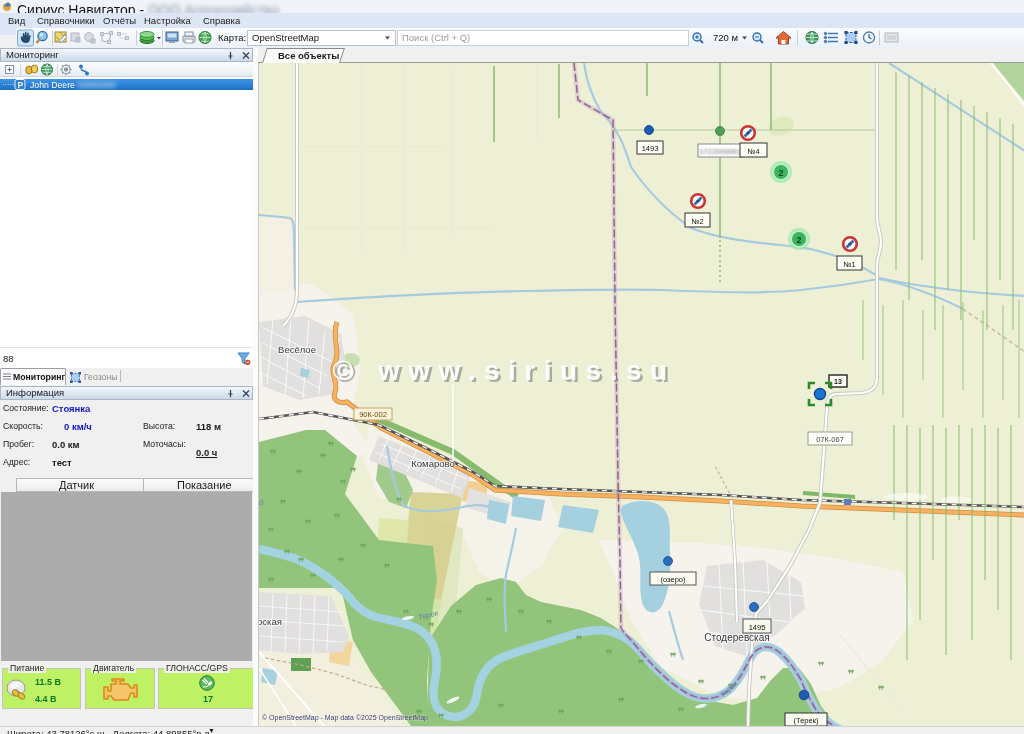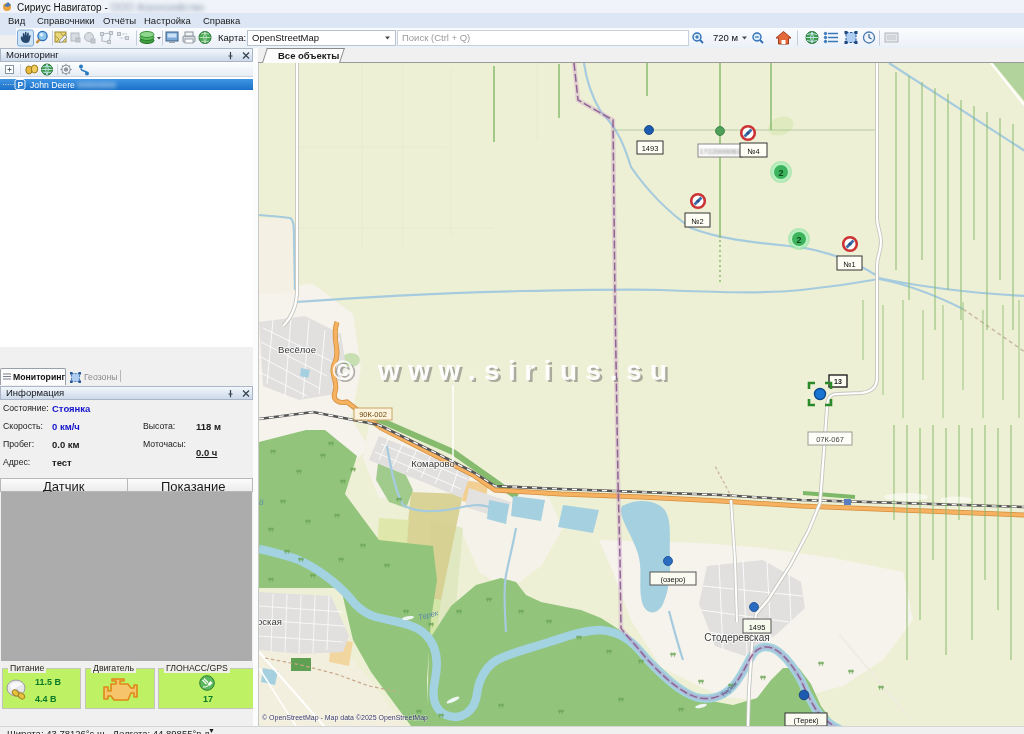--- a/index.html
+++ b/index.html
@@ -1,37 +1,37 @@
 <!DOCTYPE html>
 <html><head><meta charset="utf-8">
 <style>
 *{margin:0;padding:0;box-sizing:border-box}
 html,body{width:1024px;height:734px;overflow:hidden}
 body{font-family:"Liberation Sans",sans-serif;position:relative;background:#f0f0f0;font-size:9.5px;color:#1a1a1a}
 .abs{position:absolute}
 #titlebar{position:absolute;left:0;top:0;width:1024px;height:13px;background:#f0f4fa;font-size:11px}
-#titlebar .t{position:absolute;left:17px;top:1.5px;font-size:10px;color:#111}
+#titlebar .t{position:absolute;left:17px;top:1.5px;font-size:14px;color:#111}
 .blur{filter:blur(2px);color:#8a96a8}
 #menubar{position:absolute;left:0;top:13px;width:1024px;height:22px;background:#dce6f4}
 #menubar span{position:absolute;top:2px;font-size:9.5px}
 #toolbar{position:absolute;left:16px;top:28px;width:1024px;height:32px;background:linear-gradient(#fbfcfe,#e2eaf5);border-bottom:1px solid #c0cbdb}
 #lp{position:absolute;left:0;top:48px;width:253px;height:678px;background:#f0f0f0}
 .phead{position:absolute;left:0;width:253px;height:14px;background:linear-gradient(#f3f7fc,#ccd9ea);border:1px solid #aab6c6;font-size:9.5px}
 .phead .pt{position:absolute;left:5px;top:0px;color:#15181d}
 #treebar{position:absolute;left:0;top:14px;width:253px;height:15px;background:linear-gradient(#fdfefe,#e7edf6);border-bottom:1px solid #ccd4e0}
 #tree{position:absolute;left:0;top:29px;width:253px;height:270px;background:#fff}
 #selrow{position:absolute;left:0;top:2px;width:253px;height:11px;background:linear-gradient(#3f95e4,#1a71c8);color:#fff}
 #filterrow{position:absolute;left:0;top:299px;width:253px;height:21px;background:#fff;border-top:1px solid #e4e4e4}
 #tabs2{position:absolute;left:0;top:320px;width:253px;height:17px;background:#f0f0f0}
 #ihead{top:338px}
 #inforows{position:absolute;left:0;top:352px;width:253px;height:78px;background:#f0f0f0;font-size:9.5px}
 .il{position:absolute;color:#1a1a1a;font-size:8.7px}
 .iv{position:absolute;font-weight:bold}
 .blue{color:#1414cc}
-#thead{position:absolute;left:0;top:430px;width:253px;height:14px;background:linear-gradient(#fcfcfc,#ececec);border:1px solid #b8b8b8;font-size:13px}
+#thead{position:absolute;left:16px;top:430px;width:253px;height:14px;background:linear-gradient(#fcfcfc,#ececec);border:1px solid #b8b8b8;font-size:11px}
 #grayarea{position:absolute;left:1px;top:444px;width:251px;height:169px;background:#acacac}
 .gbox{position:absolute;top:620px;height:41px;border:1px solid #c6c4b8;background:#bef264;font-size:8.7px}
 .glabel{position:absolute;top:-6px;left:5px;background:#f0efe9;padding:0 2px;color:#222}
 .gv{position:absolute;color:#0a7a28;font-weight:bold;font-size:9px}
 #statusbar{position:absolute;left:0;top:726px;width:1024px;height:8px;background:#f0f0f0;border-top:1px solid #d5d5d5;overflow:hidden}
 #maptabs{position:absolute;left:258px;top:48px;width:766px;height:15px;background:#f0f0f0;border-bottom:1px solid #9a9a9a}
 #mtab{position:absolute;left:4px;top:0px;width:78px;height:15px;background:#fcfcfc;border:1px solid #8a8a8a;border-bottom:none;transform:skewX(-18deg);transform-origin:bottom left}
 #mtabt{position:absolute;left:20px;top:2px;font-weight:bold;font-size:9.5px}
 #mapwrap{position:absolute;left:258px;top:63px;width:766px;height:663px;border-left:1px solid #c8c8c4}
 </style></head>
@@ -162,20 +162,28 @@
  <div id="tree">
    <div id="selrow">
  <svg style="position:absolute;left:0;top:0" width="253" height="11" viewBox="0 0 253 11">
           <line x1="3" y1="5.5" x2="14" y2="5.5" stroke="#cccccc" stroke-dasharray="1 1.4"></line>
           <rect x="15" y="0.5" width="10" height="10" rx="2" fill="#2f7fd0" stroke="#eaf2fb"></rect>
           <text x="17.5" y="8.5" font-size="8.5" font-weight="bold" fill="#fff" font-family="Liberation Sans">P</text>
         </svg>
  <span style="position:absolute;left:30px;top:1px;font-size:8.7px">John Deere <span class="blur" style="color:#cfe0f2">88888888</span></span>
       </div>
  </div>
+ <div id="filterrow">
+      <span style="position:absolute;left:3px;top:5px">88</span>
+ <svg style="position:absolute;left:237px;top:4px" width="14" height="14" viewBox="0 0 15 15">
+        <path d="M1 1 L13 1 L8.5 7 L8.5 13 L5.5 11 L5.5 7 Z" fill="#6ab0e8" stroke="#2a6aa8" stroke-width="0.8"></path>
+        <circle cx="11.5" cy="11" r="2.8" fill="#d83a2a"></circle>
+        <rect x="10" y="10.4" width="3" height="1.2" fill="#fff"></rect>
+      </svg>
+    </div>
  <div id="tabs2">
  <div style="position:absolute;left:0;top:0;width:66px;height:17px;background:#fcfcfc;border:1px solid #9aa0a8;border-bottom:none;border-radius:2px 2px 0 0"></div>
  <svg style="position:absolute;left:3px;top:5px" width="8" height="8" viewBox="0 0 8 8">
         <path d="M0 1 h8 M0 3.5 h8 M0 6 h8" stroke="#7a828c" stroke-width="1.1"></path>
       </svg>
  <span style="position:absolute;left:13px;top:4px;font-weight:bold;color:#111;font-size:8.7px">Мониторинг</span>
  <svg style="position:absolute;left:70px;top:4px" width="11" height="11" viewBox="0 0 11 11">
         <rect x="1.5" y="1.5" width="8" height="8" fill="#aecdf0" stroke="#4a7ab8" stroke-dasharray="2 1.2"></rect>
         <rect x="0" y="0" width="2.6" height="2.6" fill="#2a5a9a"></rect>
         <rect x="8.4" y="0" width="2.6" height="2.6" fill="#2a5a9a"></rect>
@@ -191,21 +199,21 @@
         <g stroke="#33404e" fill="none" stroke-width="1.2">
           <path d="M3.5 1 v4 M1.5 5 h4 M3.5 5 v3.2"></path>
           <path d="M16 1.5 l6 6 M22 1.5 l-6 6"></path>
         </g>
       </svg>
  </div>
  <div id="inforows">
   <span class="il" style="left:3px;top:3px">Состояние:</span>
       <span class="iv blue" style="left:52px;top:3px">Стоянка</span>
   <span class="il" style="left:3px;top:21px">Скорость:</span>
-      <span class="iv blue" style="left:52px;top:21px">0 км/ч</span>
+      <span class="iv blue" style="left:64px;top:21px">0 км/ч</span>
   <span class="il" style="left:143px;top:21px">Высота:</span>
       <span class="iv" style="left:196px;top:21px">118 м</span>
   <span class="il" style="left:3px;top:39px">Пробег:</span>
       <span class="iv" style="left:52px;top:39px;">0.0 км</span>
   <span class="il" style="left:143px;top:39px">Моточасы:</span>
       <span class="iv" style="left:196px;top:47px;text-decoration:underline">0.0 ч</span>
   <span class="il" style="left:3px;top:57px">Адрес:</span>
       <span class="iv" style="left:52px;top:57px">тест</span>
  </div>
  <div id="thead">

